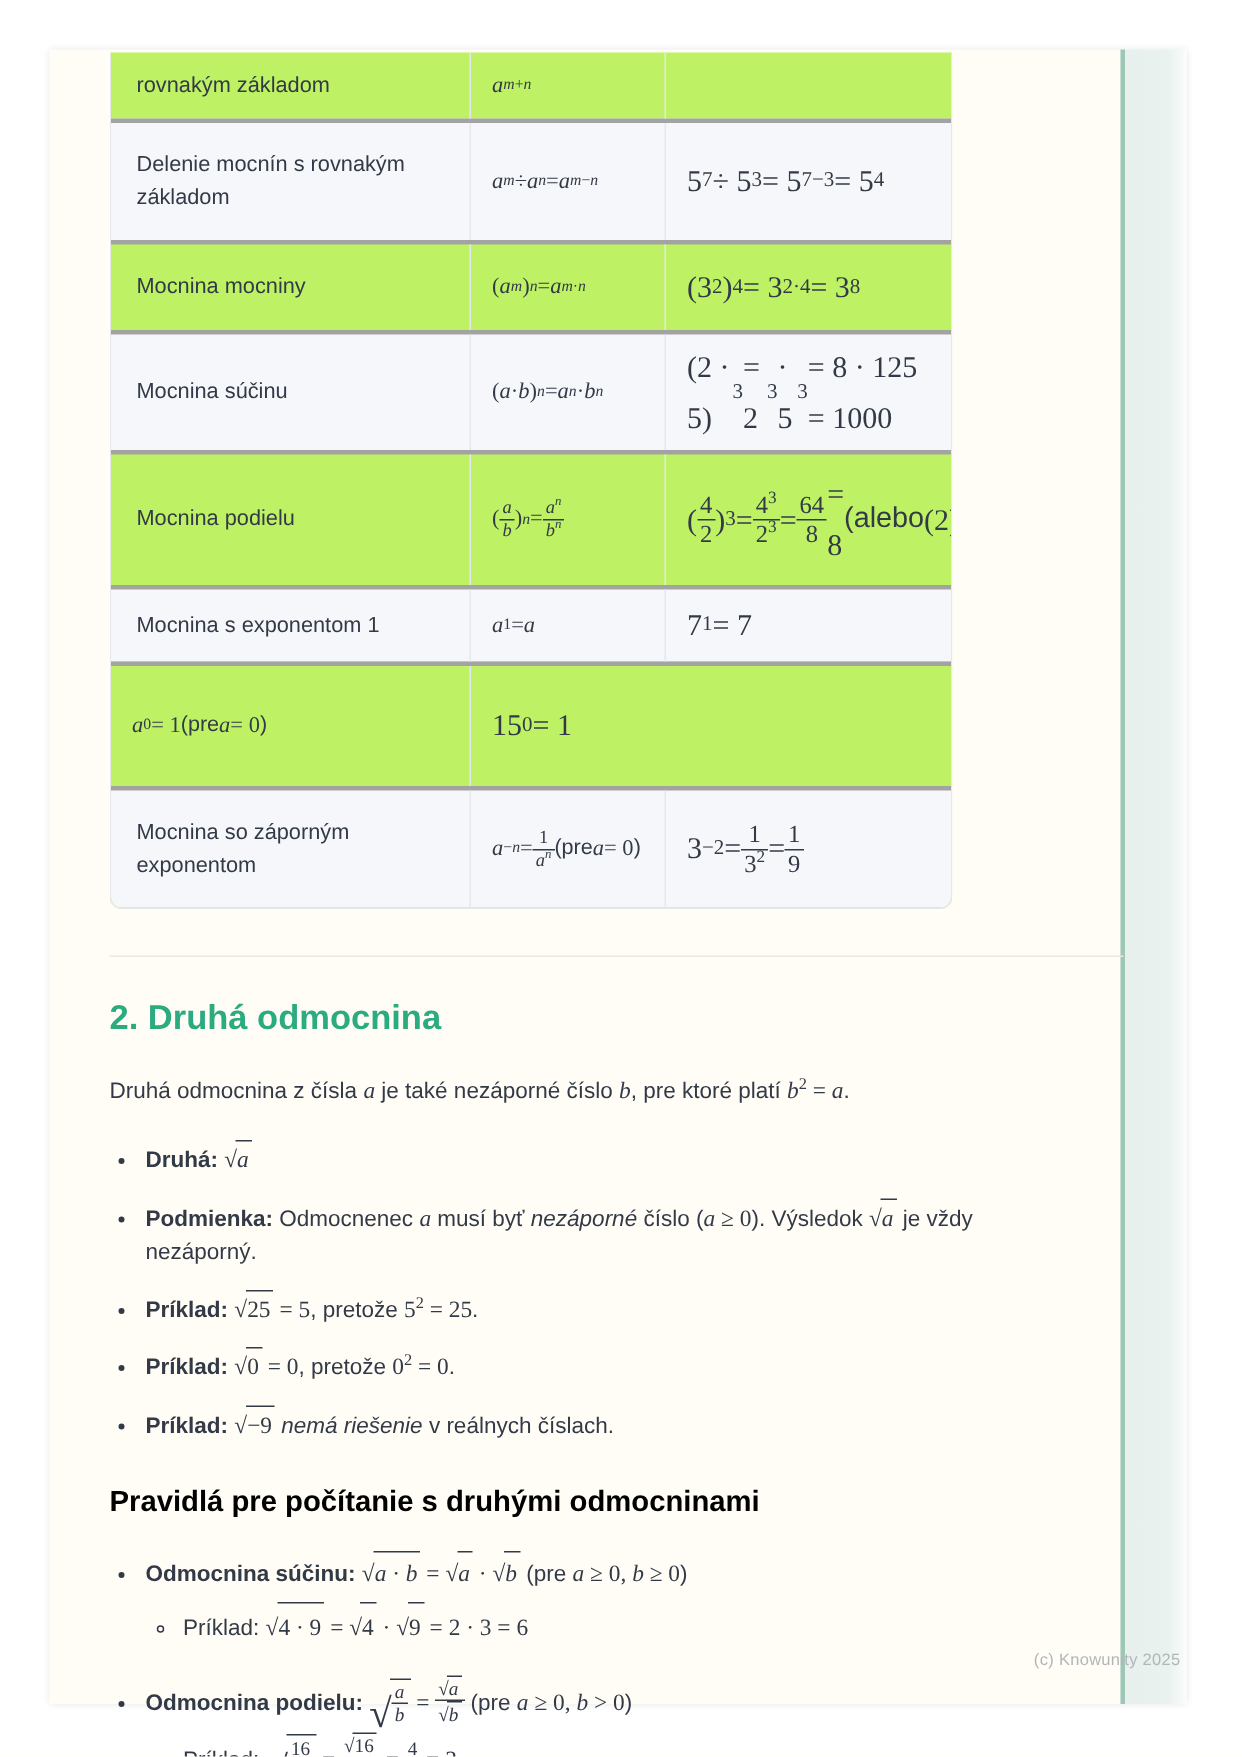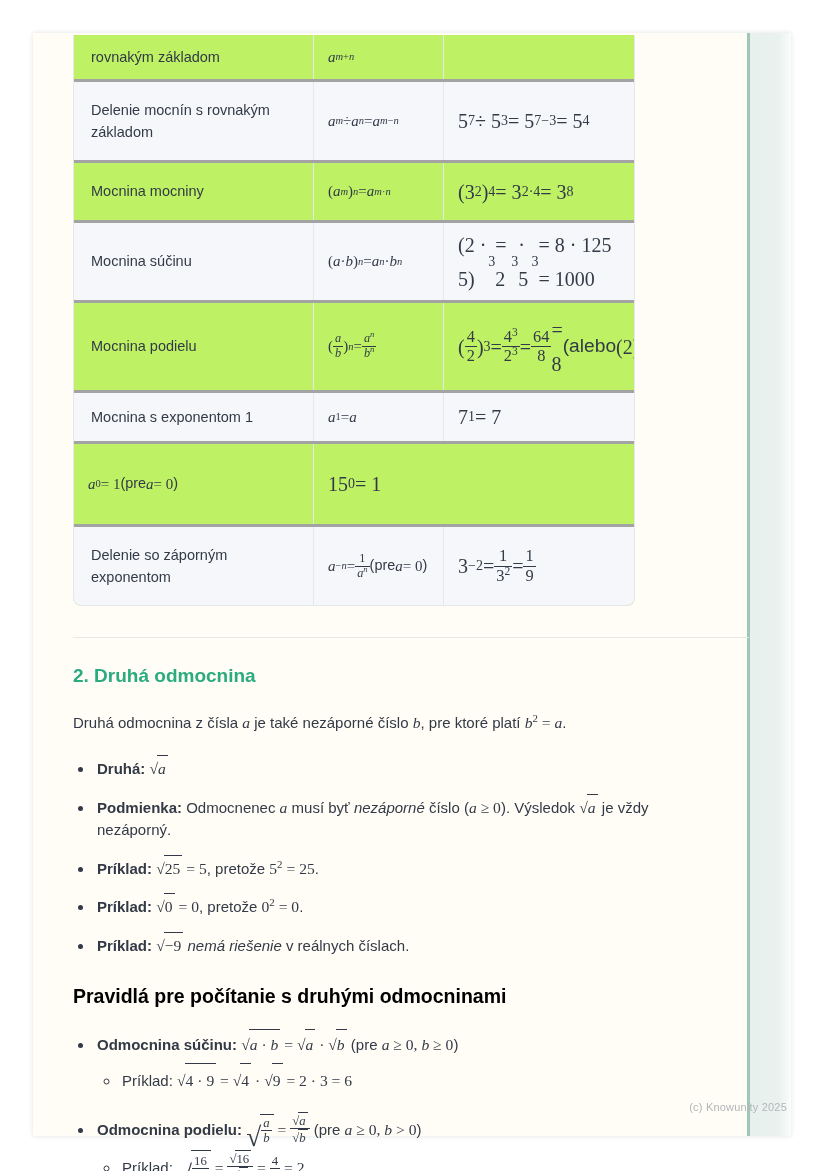--- a/index.html
+++ b/index.html
@@ -52,21 +52,21 @@
   .tx{font-family:Liberation Sans, sans-serif;font-size:.96em;font-style:normal;}
   .fr{display:inline-block;vertical-align:-.55em;text-align:center;line-height:1.12;font-size:.82em;}
   .fr .t{display:block;border-bottom:1px solid currentColor;padding:0 2px;}
   .fr .b{display:block;padding:0 2px;}
   .sq{white-space:nowrap;}
   .sq .r{display:inline-block;border-top:1px solid currentColor;padding:1px 2px 0 1px;margin-left:-1px;}
   .bigv{font-size:1.75em;line-height:0;vertical-align:-.42em;}
 
   
   .divider{border:none;border-top:1px solid #e9e8e2;margin:31px 0 0 0;width:676px;}
-  h2.sec{margin:26px 0 0 0;font-size:19px;line-height:1.25;font-weight:700;color:#2bab80;}
+  h2.sec{margin:26px 0 0 0;font-size:23px;line-height:1.25;font-weight:700;color:#2bab80;}
   p.intro{margin:23px 12px 0 0;font-size:15px;line-height:1.5;}
   h3.sub{margin:27px 0 12px 0;font-size:19.5px;line-height:1.3;font-weight:700;color:#000000;}
 
   ul.blist{margin:21px 0 0 0;padding:0 0 0 21px;width:630px;}
   ul.blist > li{margin:0 0 13px 0;font-size:15px;line-height:1.5;padding-left:3px;}
   ul.rules{margin:19px 0 0 0;padding:0 0 0 21px;width:640px;}
   ul.rules > li{margin:0 0 16px 0;font-size:15px;line-height:1.8;padding-left:3px;}
   ul.sublist{list-style:circle;margin:4px 0 0 0;padding:0 0 0 23px;}
   ul.sublist > li{margin:0 0 2px 0;font-size:15px;line-height:2.0;padding-left:2px;}
 
@@ -131,21 +131,21 @@
       <div class="trow">
         <div class="cell name">Mocnina s exponentom 1</div>
         <div class="cell math fml"><i>a</i><sup>1</sup> = <i>a</i></div>
         <div class="cell math ex">7<sup>1</sup> = 7</div>
       </div>
       <div class="trow">
         <div class="cell math fml"><i>a</i><sup>0</sup> = 1 <span class="tx">(pre</span><br><i>a</i> = 0<span class="tx">)</span></div>
         <div class="cell math ex">15<sup>0</sup> = 1</div>
       </div>
       <div class="trow">
-        <div class="cell name">Delenie so záporným exponentom</div>
+        <div class="cell name">Mocnina so záporným exponentom</div>
         <div class="cell math fml"><i>a</i><sup>−<i>n</i></sup> = <span class="fr">
               <span class="t">1</span>
               <span class="b"><i>a</i><sup><i>n</i></sup></span>
             </span> <span class="tx">(pre</span><br><i>a</i> = 0<span class="tx">)</span></div>
         <div class="cell math ex">3<sup>−2</sup> = <span class="fr">
               <span class="t">1</span>
               <span class="b">3<sup>2</sup></span>
             </span> = <span class="fr">
               <span class="t">1</span>
               <span class="b">9</span>

